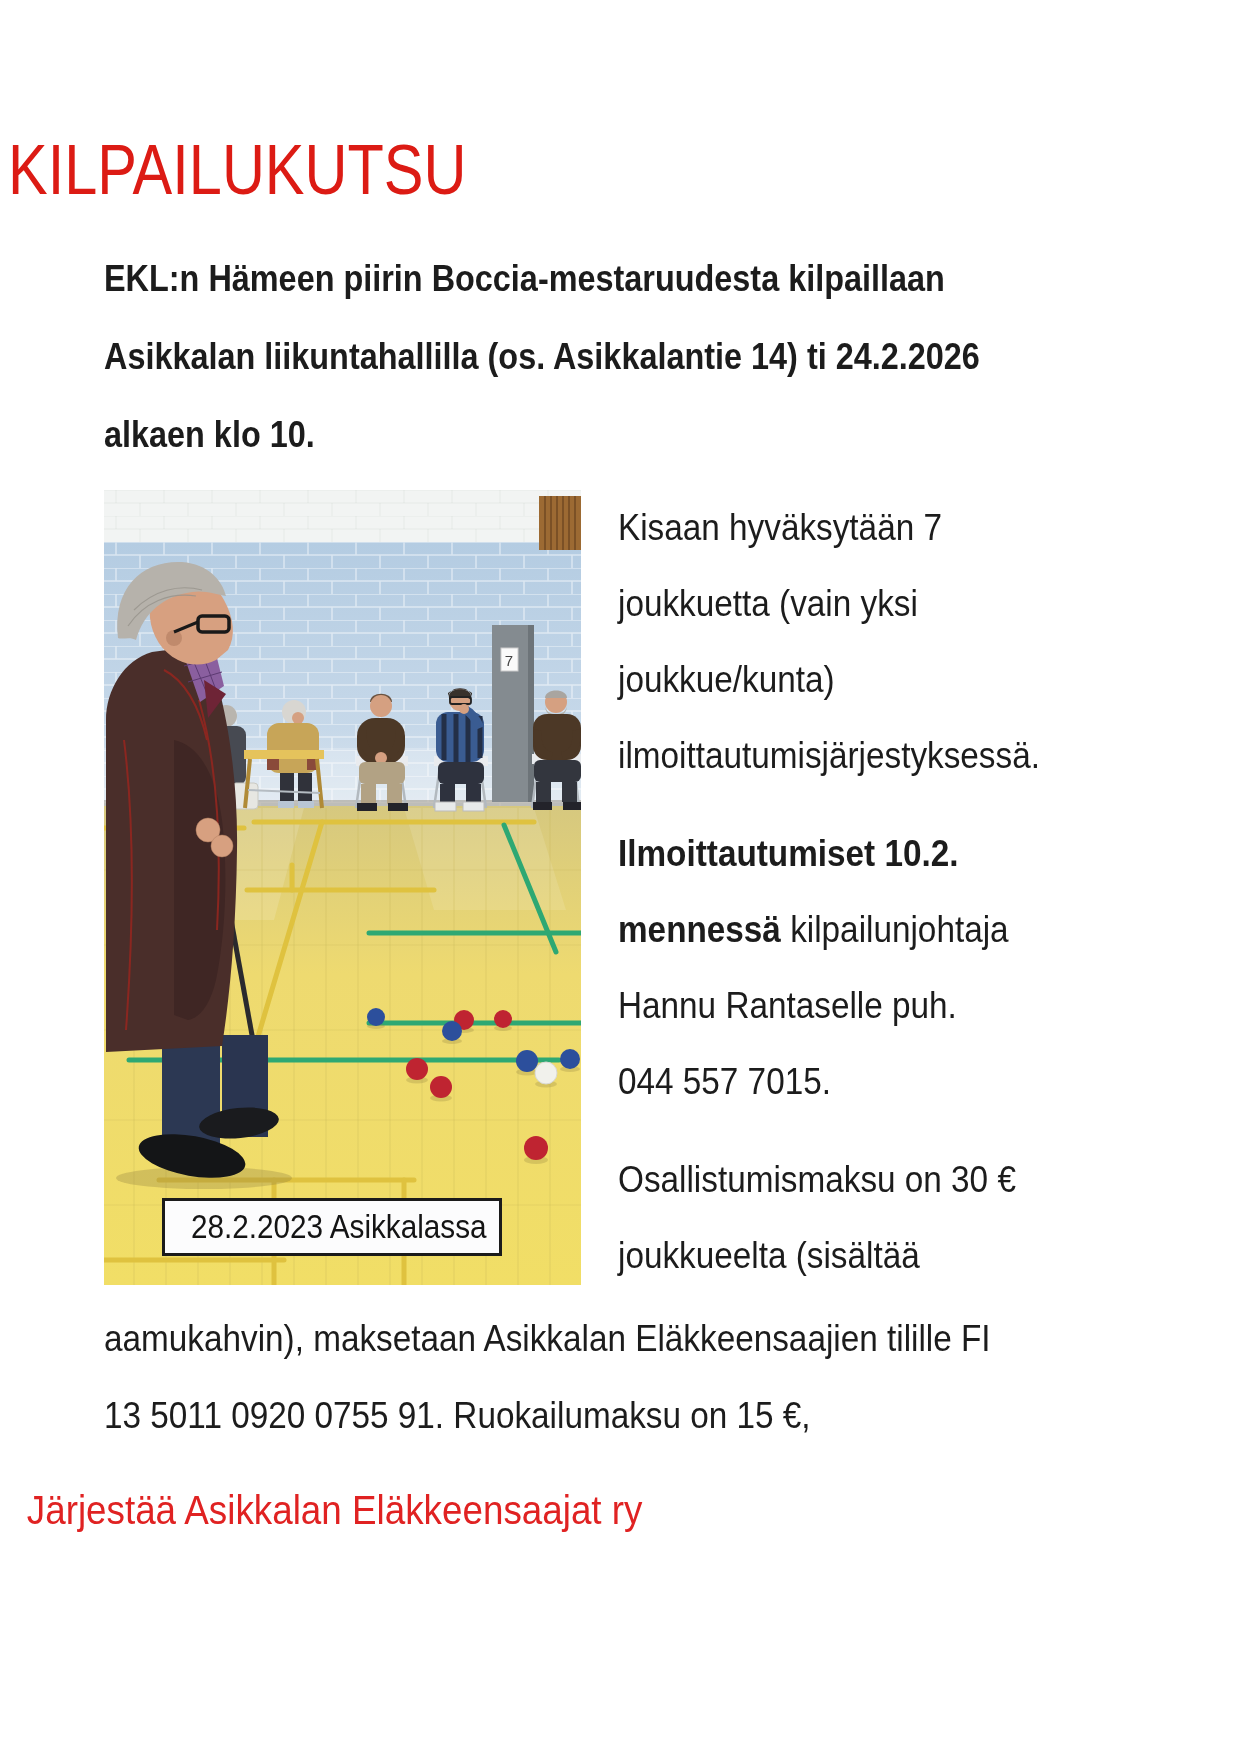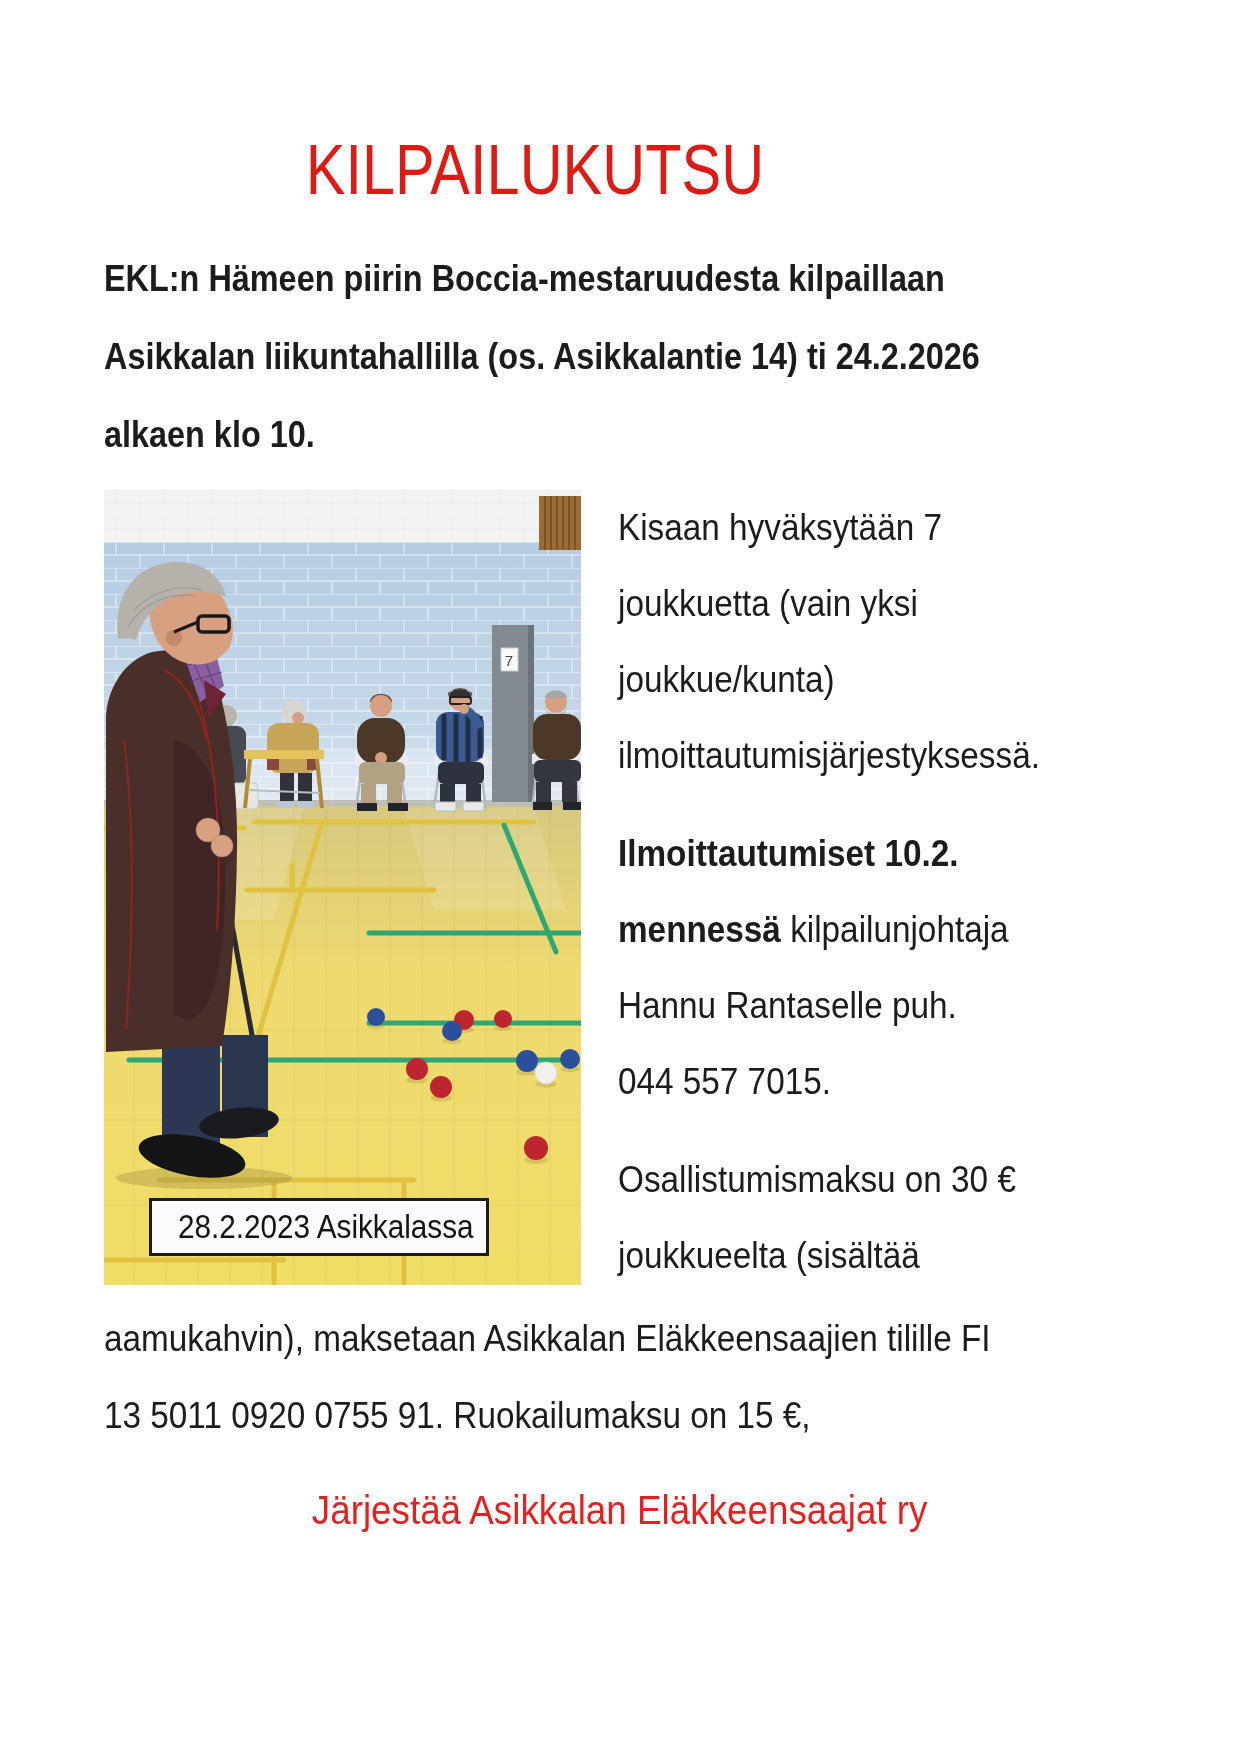--- a/index.html
+++ b/index.html
@@ -8,21 +8,21 @@
     --ink:#1c1c1c;
   }
   html,body{margin:0;padding:0;}
   body{
     width:1240px;height:1754px;
     background:#ffffff;
     font-family:"Liberation Sans", sans-serif;
     color:var(--ink);
     overflow:hidden;
   }
-  .title{padding-top:126px;text-align:center;}
+  .title{padding-top:126px;}
   .title-text{
     font-size:70px;line-height:88px;font-weight:400;color:var(--red);
     white-space:nowrap;transform:translateX(-85px) scaleX(.85);transform-origin:center;
   }
   .intro{margin:26px 0 0 104px;}
   .intro-line{
     font-size:36px;font-weight:700;height:78px;line-height:78px;
     white-space:nowrap;transform:scaleX(.9);transform-origin:0 50%;
   }
   .media{display:flex;margin:16px 0 0 104px;}
@@ -30,27 +30,27 @@
   .photo-wrap svg{display:block;}
   .right-col{margin-left:37px;}
   .bline{
     font-size:37px;height:76px;line-height:76px;
     white-space:nowrap;transform:scaleX(.9);transform-origin:0 50%;
   }
   .b{font-weight:700;}
   .pgap{margin-top:22px;}
   .cont{margin:6px 16px 0 104px;}
   .cont .bline{height:77px;line-height:77px;}
-  .footer{margin-top:34px;text-align:center;}
+  .footer{margin-top:34px;text-align:left;}
   .footer-text{
     display:inline-block;font-size:40px;color:var(--red2);
     white-space:nowrap;transform:scaleX(.92);transform-origin:center;
   }
   .caption{
-    position:absolute;left:45px;top:708px;width:340px;height:58px;
+    position:absolute;left:58px;top:708px;width:340px;height:58px;
     box-sizing:border-box;border:3px solid #1b1b1b;background:#fcfcfd;
     display:flex;align-items:center;padding-left:26px;
   }
   .caption-text{
     font-size:33px;color:#141414;white-space:nowrap;
     transform:scaleX(.9);transform-origin:0 50%;
   }
 </style>
 </head>
 <body>

